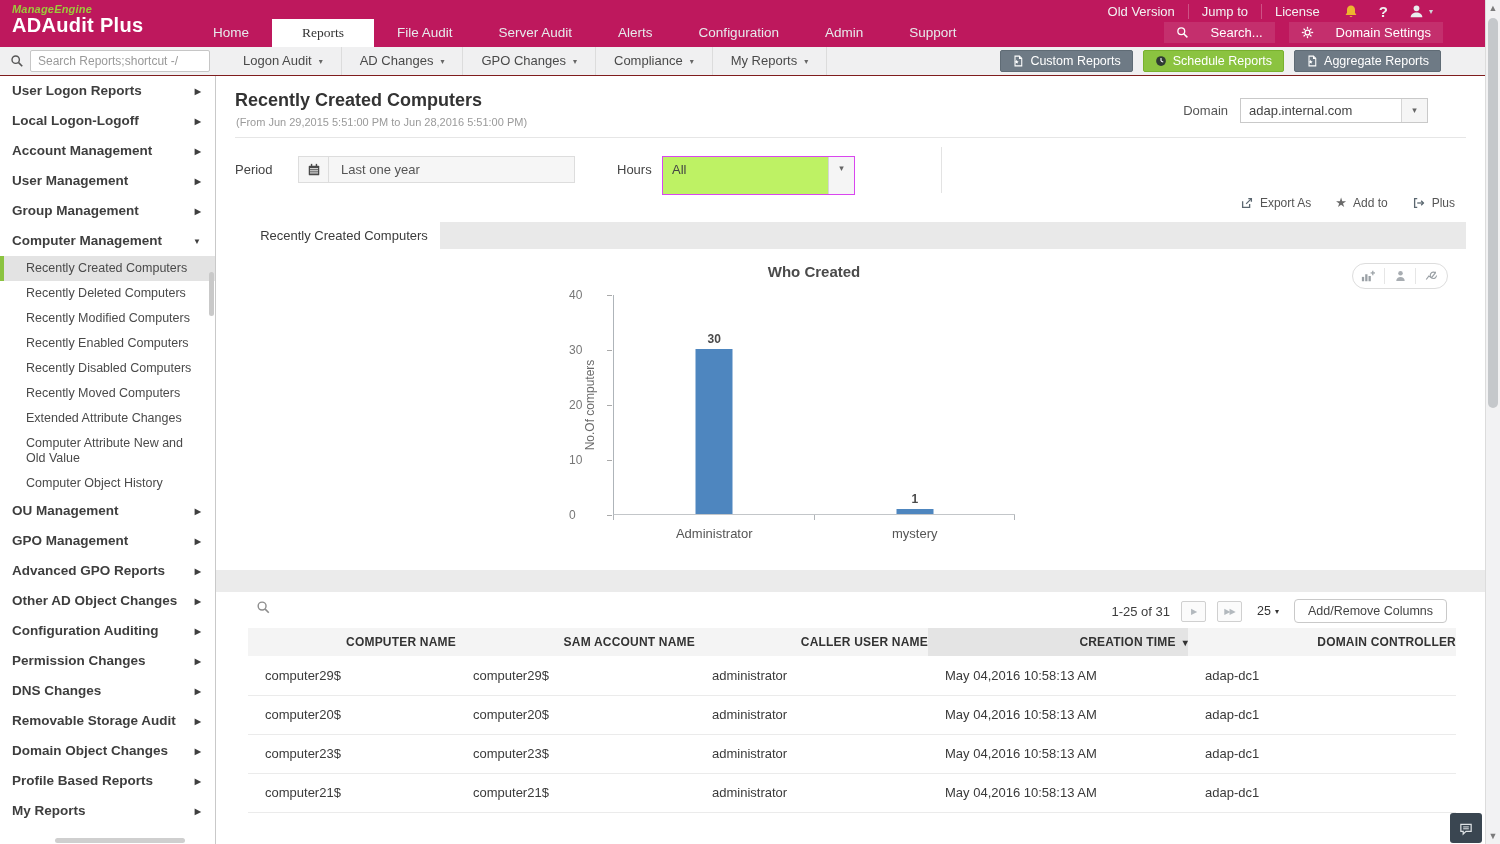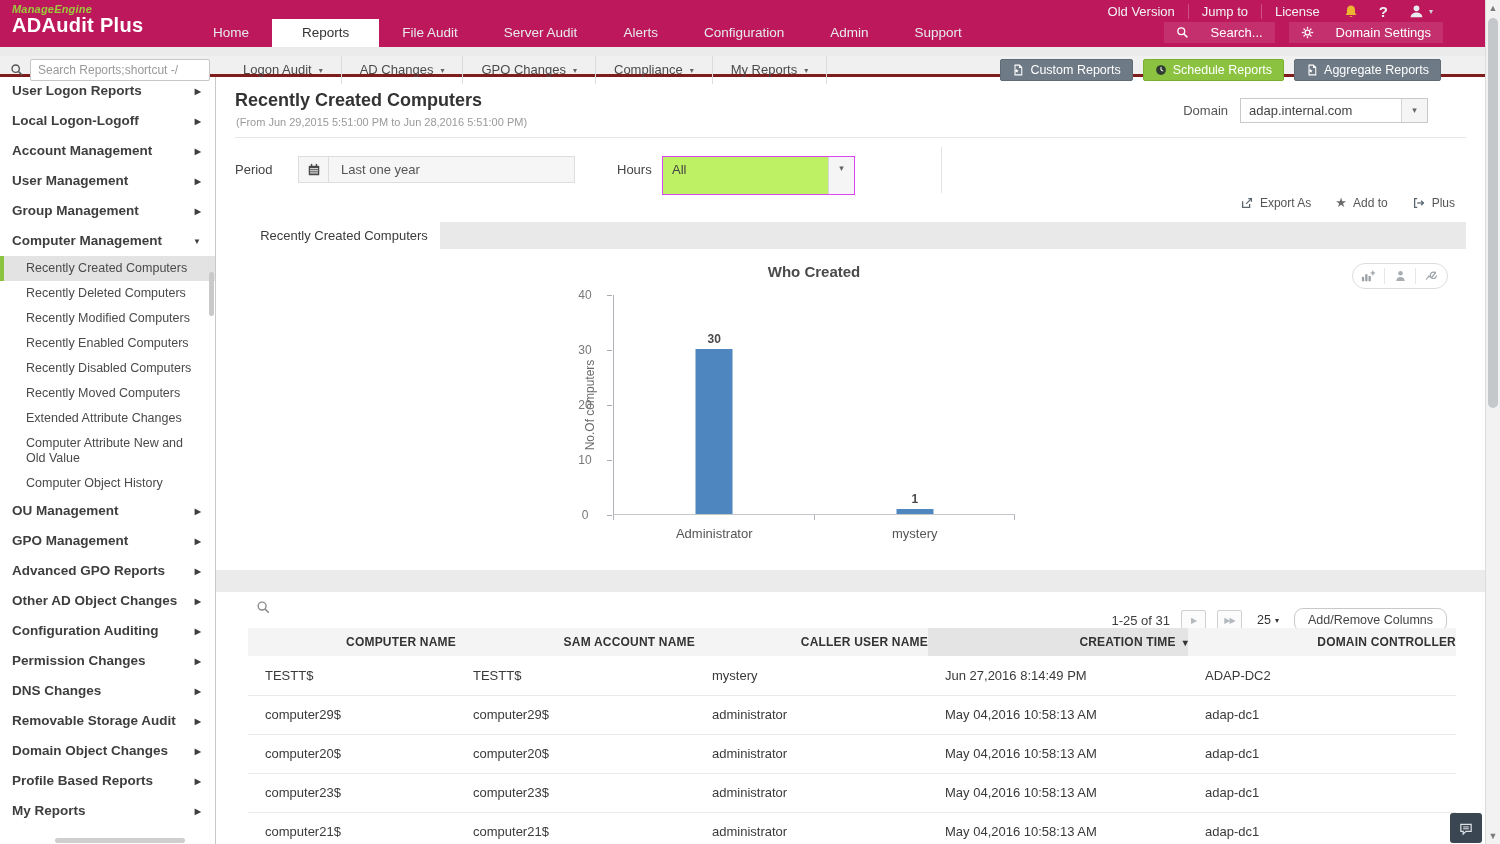--- a/index.html
+++ b/index.html
@@ -7,33 +7,33 @@
     font-family:"Liberation Sans", sans-serif; }
   .stage { position:relative; width:1500px; height:844px; overflow:hidden; }
 
   
   .header { position:absolute; left:0; top:0; width:1485px; height:47px; background:#be185d; z-index:5; }
   .logo { position:absolute; left:12px; top:3px; cursor:pointer; }
   .logo-brand { color:#9ccb3b; font-size:11px; font-weight:bold; font-style:italic; letter-spacing:.2px; }
   .logo-product { color:#ffffff; font-size:20px; font-weight:bold; margin-top:-1px; letter-spacing:.3px; }
   .main-nav { position:absolute; left:190px; bottom:0; height:28px; display:flex; align-items:stretch; }
   .nav-tab { padding:0 23px; color:#e7eaec; font-size:13.5px; line-height:28px; cursor:pointer; white-space:nowrap; }
-  .nav-tab.active { background:#ffffff; color:#333333; padding:0 30px; }
+  .nav-tab.active { background:#ffffff; color:#333333; padding:0 30px;font-family:Liberation Serif, serif; }
   .top-links { position:absolute; right:42px; top:3px; display:flex; align-items:center; color:#f2f2f2; font-size:13px; }
   .top-link { padding:0 13px; border-right:1px solid rgba(255,255,255,.25); cursor:pointer; white-space:nowrap; }
   .top-link:last-child { border-right:none; }
   .top-ico { padding:0 10px; cursor:pointer; display:flex; align-items:center; }
   .help-q { font-size:15px; font-weight:bold; color:#f0f0f0; }
   .caret-s { display:inline-block; margin-left:4px; font-size:8px; color:#cfd4d8; }
   .header-tools { position:absolute; right:42px; bottom:4px; display:flex; gap:14px; }
   .header-tool { height:21px; display:flex; align-items:center; gap:22px; color:#ffffff; font-size:13px;
     background:rgba(255,255,255,.10); padding:0 12px; cursor:pointer; }
 
   
-  .toolbar { position:absolute; left:0; top:56px; width:1485px; height:21px; background:#f0f0f1; border-bottom:3px solid #7f1d1d; z-index:4; }
+  .toolbar { position:absolute; left:0; top:47px; width:1485px; height:29px; background:#f0f0f1; border-bottom:1px solid #7f1d1d; z-index:4; }
   .tb-search-ico { position:absolute; left:10px; top:7px; }
   .tb-search { position:absolute; left:30px; top:3px; width:180px; height:22px; border:1px solid #c6c6c6; border-radius:2px;
     padding:0 7px; font-size:12px; color:#555; background:#fff; font-family:"Liberation Sans",sans-serif; }
   .tb-search::placeholder { color:#999; }
   .tb-menus { position:absolute; left:225px; top:0; height:28px; display:flex; }
   .menu-item { padding:0 18px; line-height:28px; font-size:13px; color:#4a4a4a; border-right:1px solid #dcdcdc; cursor:pointer; white-space:nowrap; }
   .menu-item .caret-m { display:inline-block; margin-left:7px; font-size:8px; color:#666; vertical-align:1px; }
   .tb-buttons { position:absolute; right:44px; top:3px; display:flex; gap:10px; }
   .action-btn { height:22px; padding:0 11px; display:flex; align-items:center; gap:6px; font-size:12.5px; color:#fff;
     background:#6e7a85; border:1px solid #5f6b75; border-radius:2px; cursor:pointer; white-space:nowrap; }
@@ -88,44 +88,44 @@
   
   .chart-panel { position:absolute; left:32px; top:173px; width:1218px; height:321px; background:#ffffff; }
   .chart-title { position:absolute; left:365px; top:14px; width:402px; text-align:center; font-size:15px; font-weight:bold; color:#4a4a4a; }
   .chart-tools { position:absolute; top:14px; right:18px; width:96px; height:26px; border:1px solid #ddd; border-radius:13px;
     display:flex; align-items:center; }
   .ctool { flex:1; display:flex; align-items:center; justify-content:center; height:16px; cursor:pointer; }
   .ctool + .ctool { border-left:1px solid #e6e6e6; }
   .chart-ylabel { position:absolute; left:342px; top:156px; transform:translate(-50%,-50%) rotate(-90deg);
     font-size:12px; color:#6b6b6b; white-space:nowrap; }
   .yticks { position:absolute; left:321px; top:46px; width:44px; height:220px; }
-  .ytick { position:absolute; right:0; width:100%; text-align:center; padding-right:12px; font-size:12px; color:#777; line-height:14px; }
+  .ytick { position:absolute; right:0; width:100%; text-align:left; padding-right:12px; font-size:12px; color:#777; line-height:14px; }
   .ytick::after { content:""; position:absolute; right:1px; top:50%; width:5px; height:1px; background:#aaa; }
   .plot { position:absolute; left:365px; top:46px; width:402px; height:220px;
     border-left:1px solid #aeb4b9; border-bottom:1px solid #c3c6c9; display:flex; }
   .plot::after { content:""; position:absolute; left:-1px; bottom:-6px; width:1px; height:5px; background:#b0b4b8; }
   .bar-cell { flex:1; position:relative; }
   .bar-cell::after { content:""; position:absolute; right:0; bottom:-6px; width:1px; height:5px; background:#b0b4b8; }
   .bar-stack { position:absolute; bottom:0; left:50%; transform:translateX(-50%); display:flex; flex-direction:column; align-items:center; }
   .bar-value { font-size:12px; font-weight:bold; color:#4a4a4a; margin-bottom:3px; }
   .bar { width:37px; background:#4e86bf; }
   .bar-label { position:absolute; bottom:-27px; width:100%; text-align:center; font-size:13px; color:#555; }
 
   .gray-gap { position:absolute; left:0; top:494px; width:100%; height:22px; background:#ebebeb; }
 
   
   .table-panel { position:absolute; left:0; top:516px; width:100%; bottom:0; background:#fff; }
   .tbl-search { position:absolute; left:40px; top:8px; cursor:pointer; }
-  .table-toolbar { position:absolute; top:16px; right:38px; display:flex; align-items:center; gap:11px;margin-left:36px; }
+  .table-toolbar { position:absolute; top:7px; right:38px; display:flex; align-items:center; gap:11px;margin-left:36px; }
   .range-text { font-size:13px; color:#3d3d3d; }
   .pg-btn { width:25px; height:21px; border:1px solid #d0d0d0; background:#fbfbfb; border-radius:2px;
     display:flex; align-items:center; justify-content:center; color:#b3b9be; font-size:8px; cursor:pointer; letter-spacing:-1px; }
   .page-size { font-size:12.5px; color:#333; cursor:pointer; margin:0 4px; }
   .page-size .caret-m { display:inline-block; margin-left:4px; font-size:8px; color:#333; vertical-align:1px; }
-  .cols-btn { height:24px; padding:0 13px; border:1px solid #c9c9c9; background:#fff; border-radius:9px;
+  .cols-btn { height:24px; padding:0 13px; border:1px solid #c9c9c9; background:#fff; border-radius:4px;
     font-size:12.5px; color:#444; cursor:pointer; font-family:"Liberation Sans",sans-serif; }
   table.data { position:absolute; left:32px; top:36px; width:1208px; border-collapse:collapse; table-layout:fixed; }
   table.data th { height:28px; background:#f4f4f4; text-align:right; padding:0 0 0 17px; font-size:12px; color:#333;
     font-weight:bold; letter-spacing:.2px; white-space:nowrap; cursor:pointer; }
   table.data th.sorted { background:#e4e4e4; }
   th.sorted .sort-caret::after { content:"\25BE"; font-size:10px; color:#333; margin-left:7px; }
   table.data td { height:39px; padding:0 0 0 17px; font-size:13px; color:#3a3a3a; border-bottom:1px solid #ebebeb; white-space:nowrap; }
 
   .chat-btn { position:absolute; left:1234px; top:737px; width:32px; height:30px; background:#3a4651; border-radius:3px;
     display:flex; align-items:center; justify-content:center; cursor:pointer; }
@@ -568,27 +568,20 @@
           <tr>
             <th>COMPUTER NAME</th>
             <th>SAM ACCOUNT NAME</th>
             <th>CALLER USER NAME</th>
             <th class="sorted"><span>CREATION TIME</span><span class="sort-caret"></span></th>
             <th>DOMAIN CONTROLLER</th>
           </tr>
         </thead>
         <tbody>
 
-            <tr>
-              <td>TESTT$</td>
-              <td>TESTT$</td>
-              <td>mystery</td>
-              <td>Jun 27,2016 8:14:49 PM</td>
-              <td>ADAP-DC2</td>
-            </tr>
 
             <tr>
               <td>computer29$</td>
               <td>computer29$</td>
               <td>administrator</td>
               <td>May 04,2016 10:58:13 AM</td>
               <td>adap-dc1</td>
             </tr>
 
             <tr>

